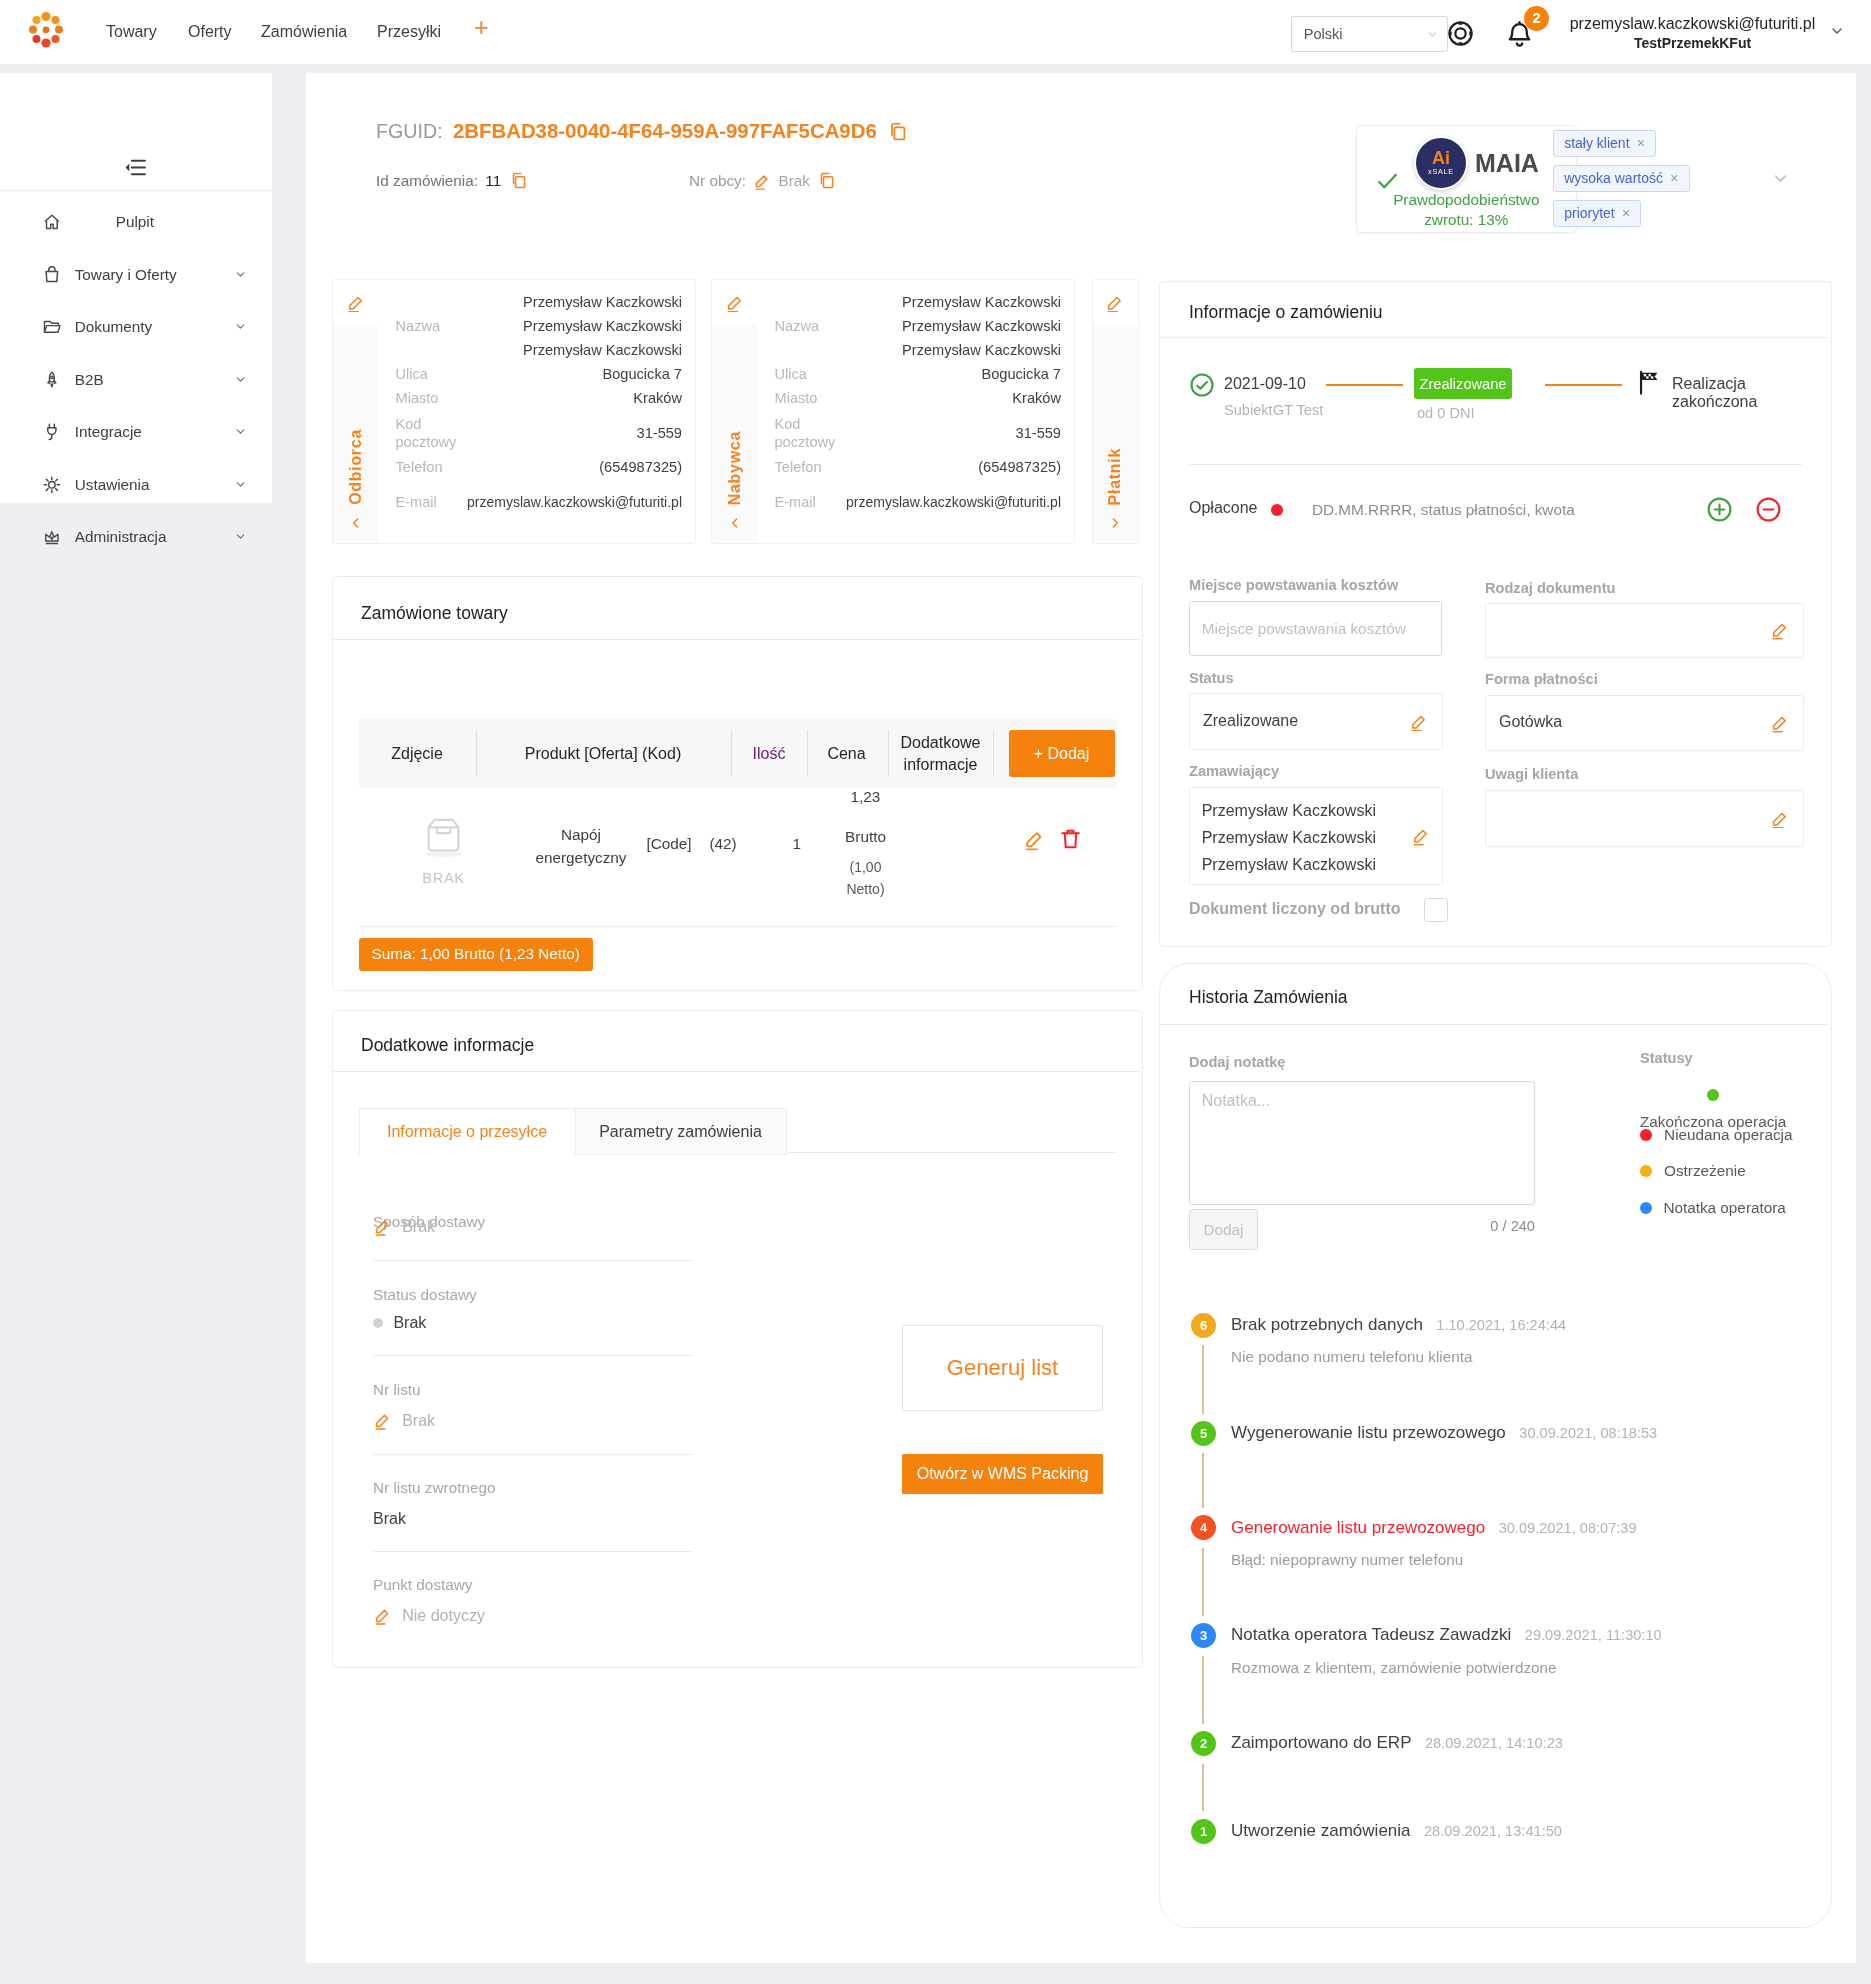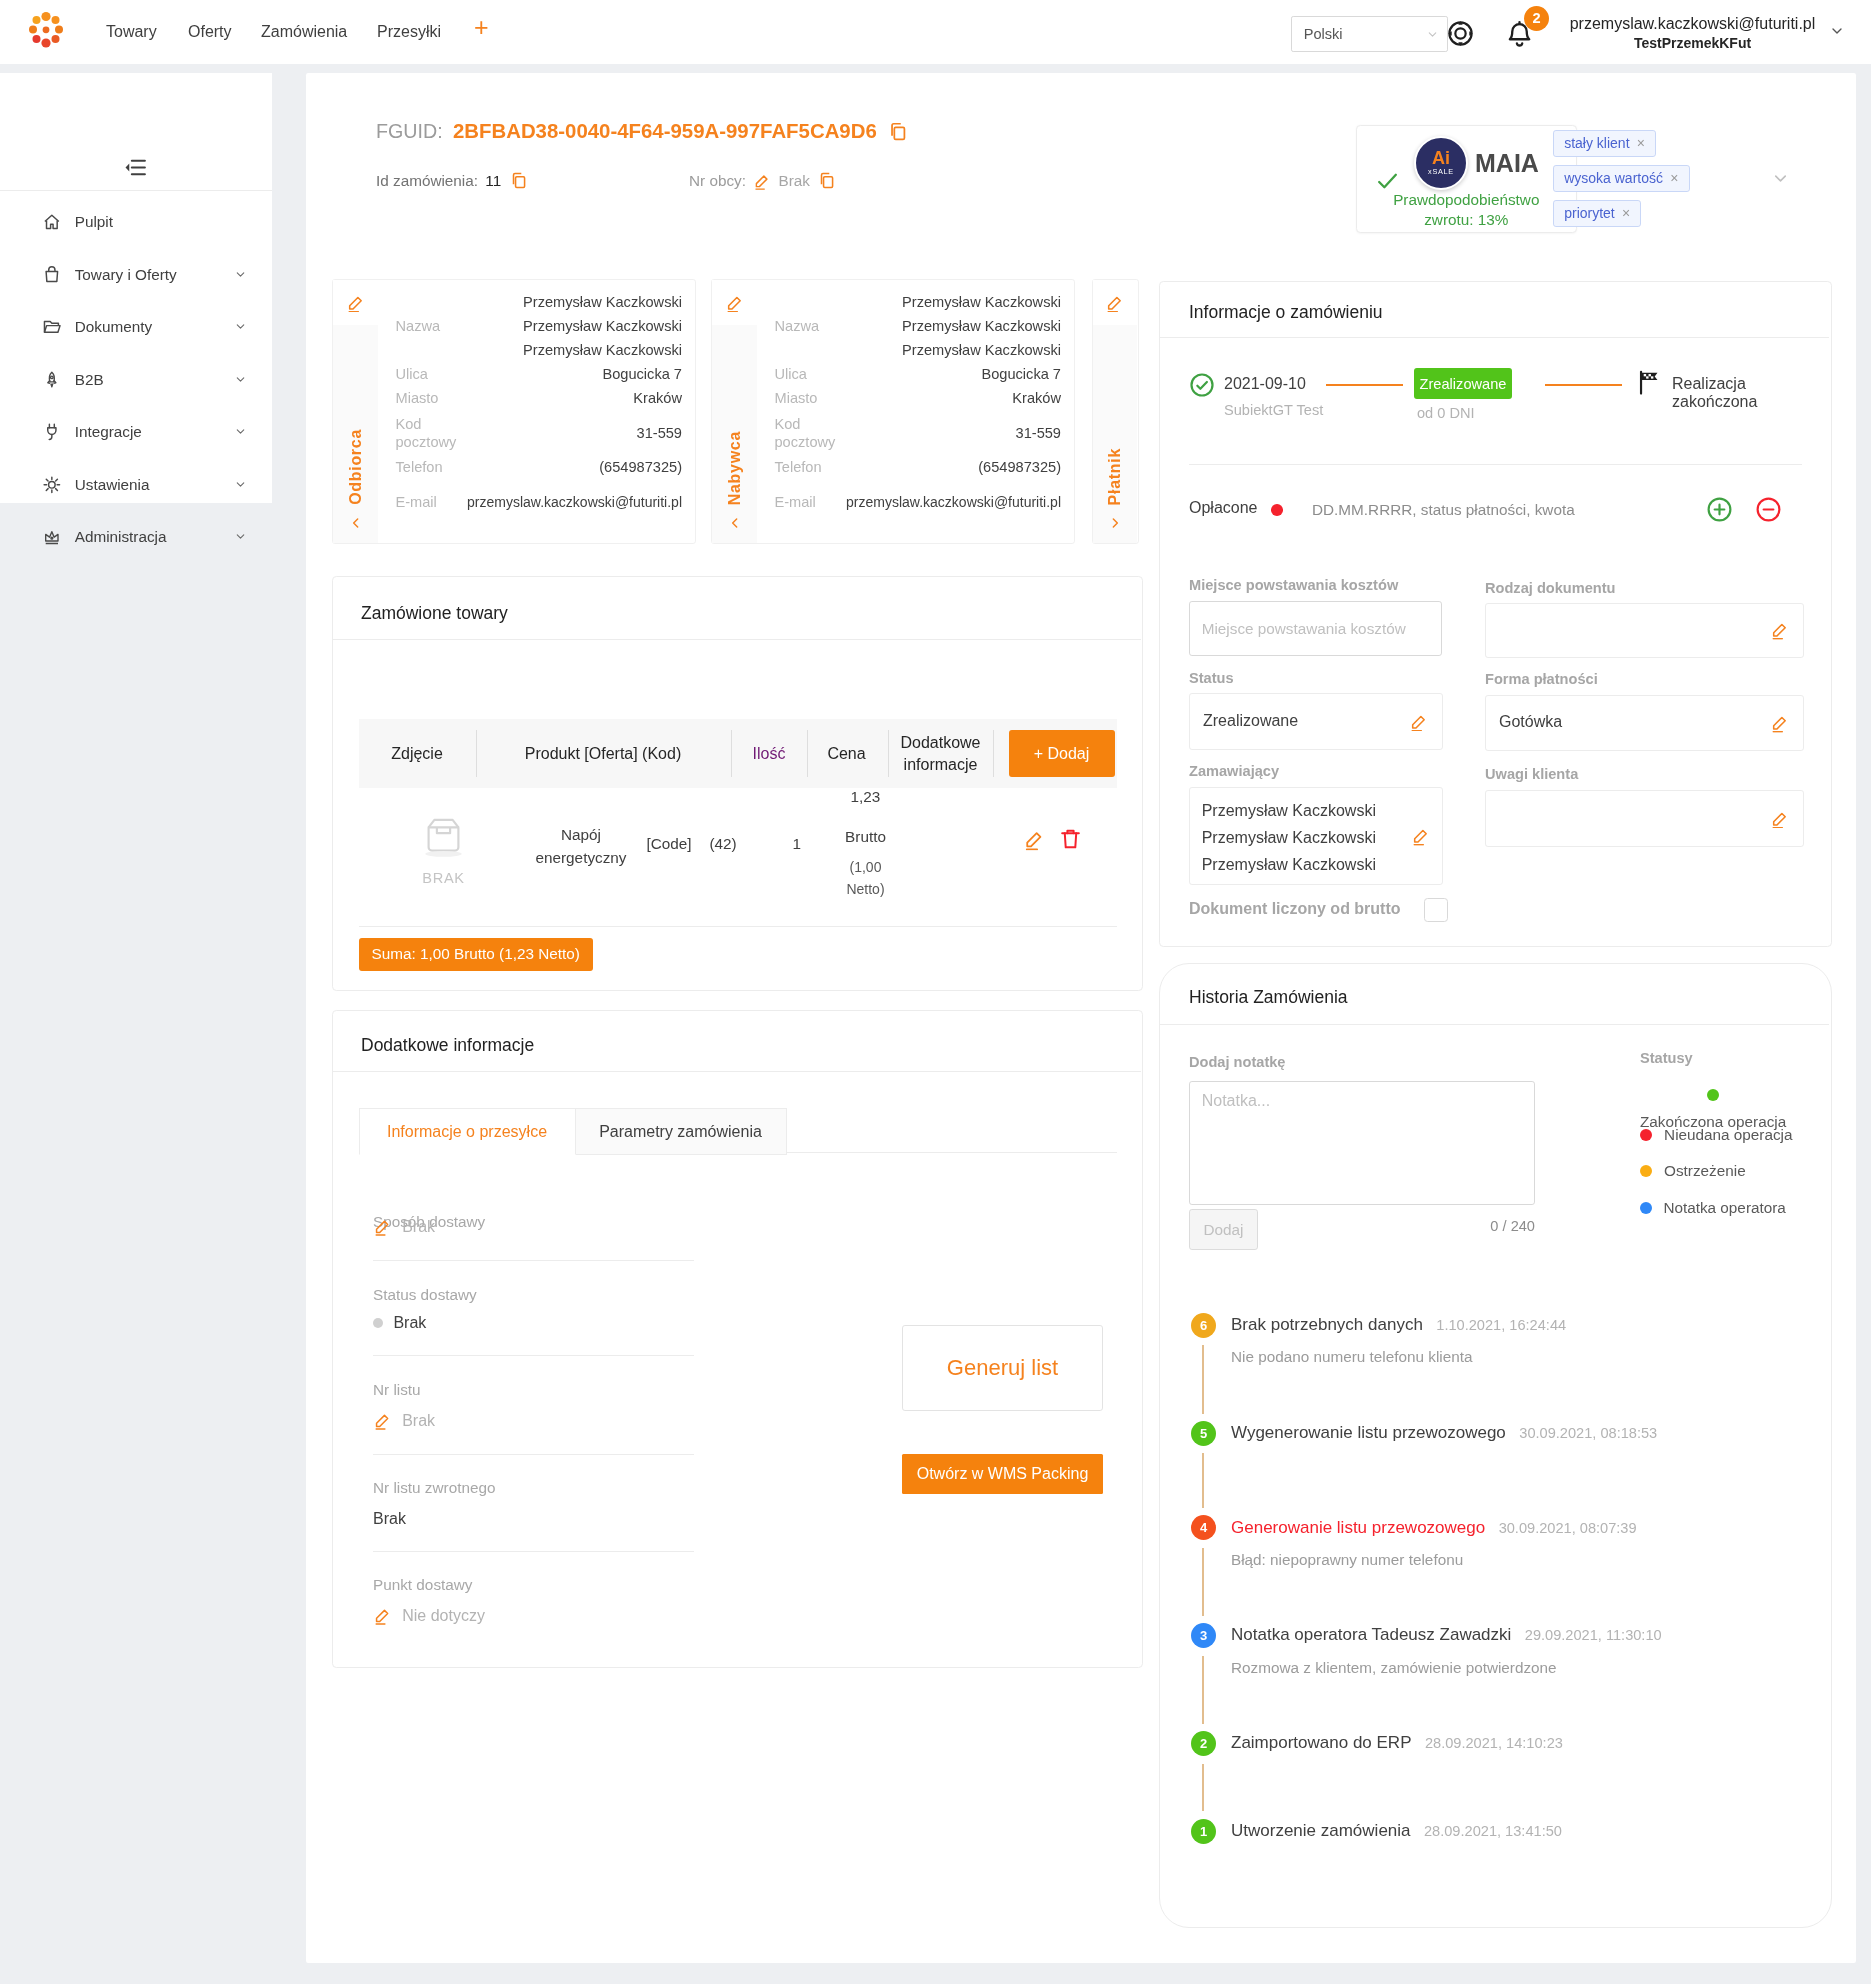--- a/index.html
+++ b/index.html
@@ -245,21 +245,21 @@
         <use href="#i-chev-down"></use>
       </svg>
   </header>
 
   <aside class="sidebar card">
     <span class="abs" style="left:123px;top:82px;color:#3f3f3f;"><svg class="ic" style="width:25px;height:25px;" viewBox="0 0 34 34" width="25" height="25">
           <use href="#i-collapse"></use>
         </svg></span>
     <div class="divider" style="left:0;top:117px;width:272px;"></div>
 
-    <div class="side-item" style="top:131px;">
+    <div class="side-item" style="top:131px;gap:41px;">
       <svg class="ic side-icon" viewBox="0 0 27 27" width="19.7" height="19.7">
           <use href="#i-home"></use>
         </svg>
       <span class="lbl">Pulpit</span>
     </div>
     <div class="side-item" style="top:184px;">
       <svg class="ic side-icon" viewBox="0 0 27 27" width="19.7" height="19.7">
           <use href="#i-bag"></use>
         </svg>
       <span class="lbl">Towary i Oferty</span>

